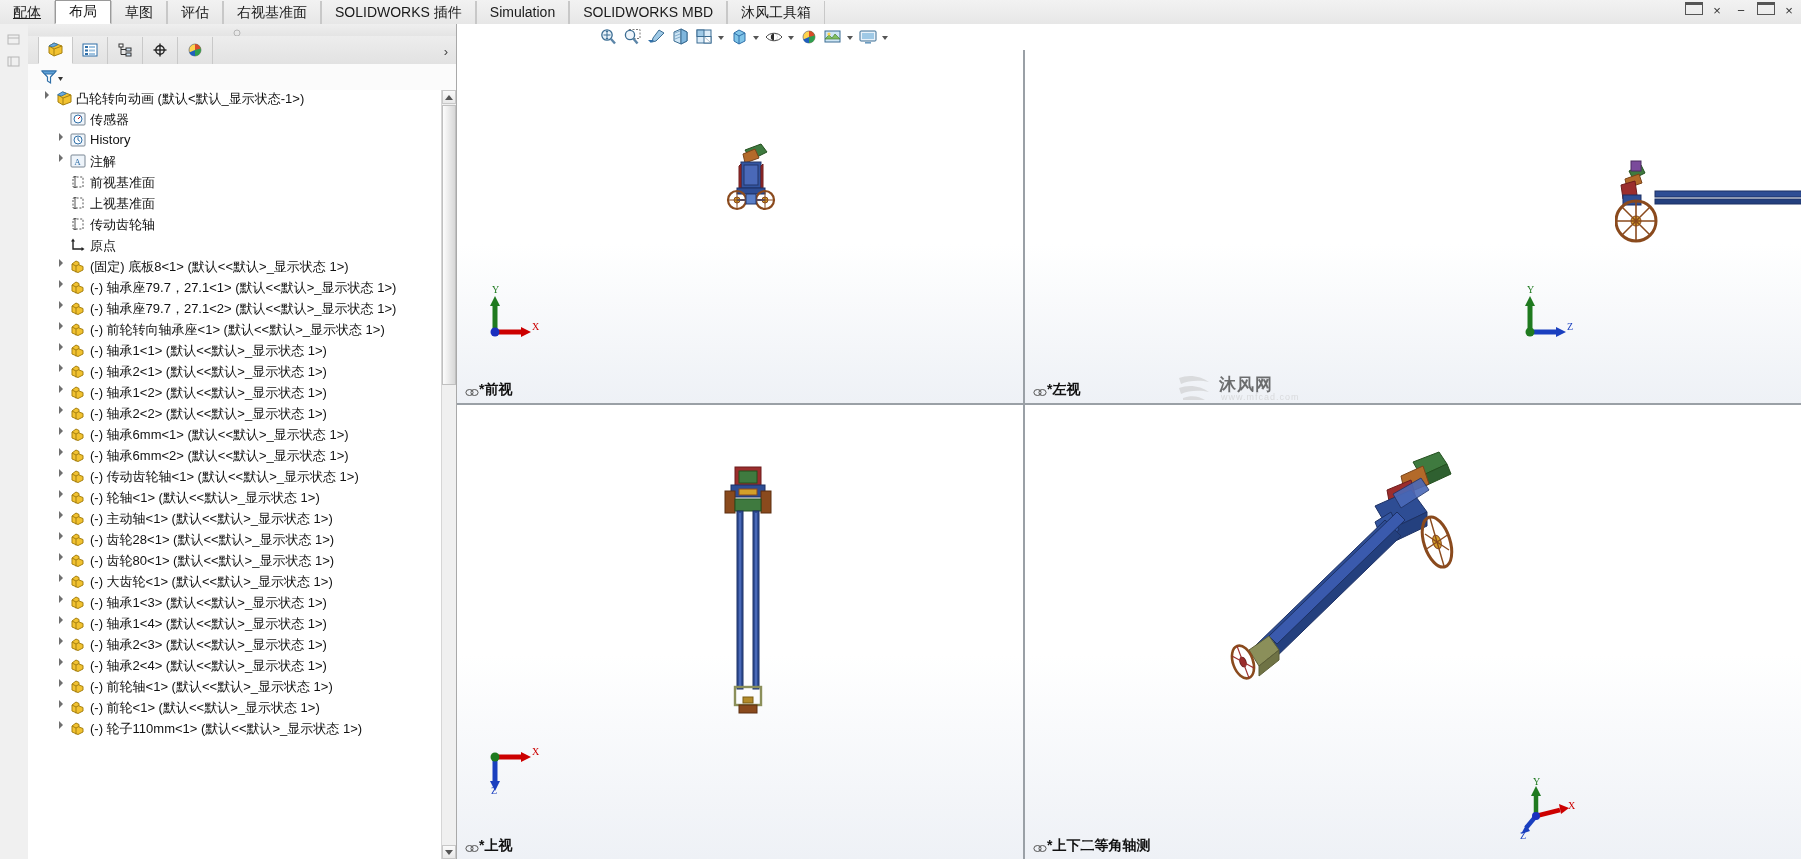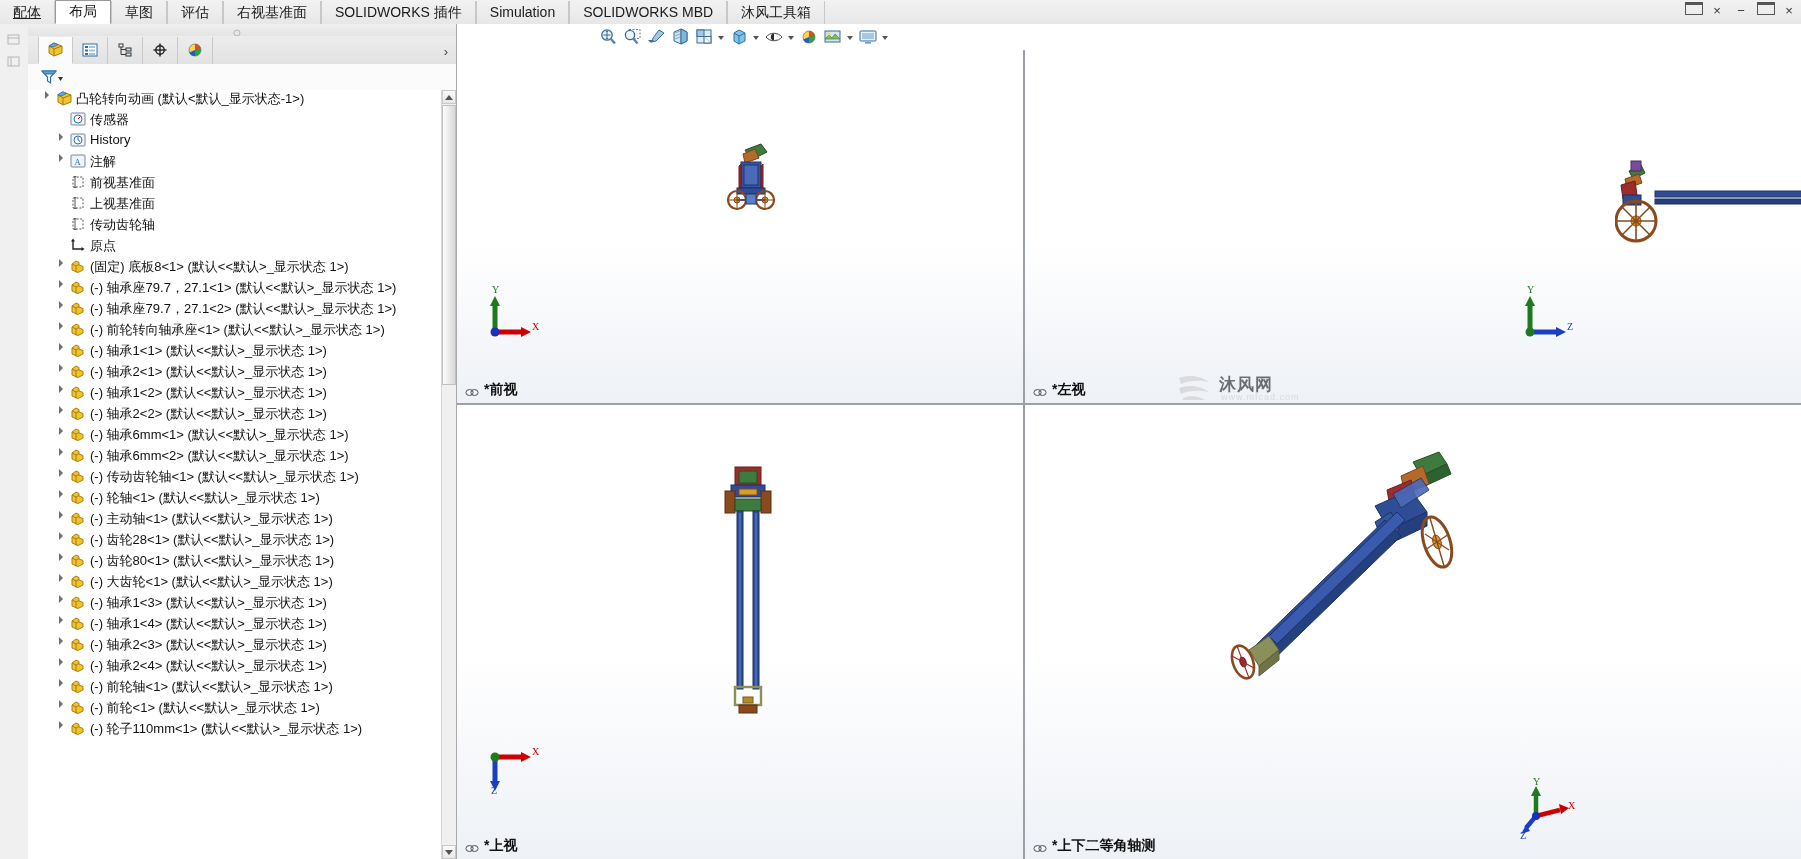--- a/index.html
+++ b/index.html
@@ -125,21 +125,21 @@
 
   .viewgrid{position:absolute;left:0;top:26px;width:1344px;height:809px;}
   .vsplit-v{position:absolute;left:566px;top:0;width:2px;height:809px;background:#9aa0a6;}
   .vsplit-h{position:absolute;left:0;top:353px;width:1344px;height:2px;background:#9aa0a6;}
   .vp{position:absolute;background:linear-gradient(#ffffff 0%,#ffffff 55%,#eef1f6 100%);}
   .vp.tl{left:0;top:0;width:566px;height:353px;}
   .vp.tr{left:568px;top:0;width:776px;height:353px;}
   .vp.bl{left:0;top:355px;width:566px;height:454px;}
   .vp.br{left:568px;top:355px;width:776px;height:454px;}
 
-  .vlabel{position:absolute;bottom:4px;left:8px;display:flex;align-items:center;gap:5px;
+  .vlabel{position:absolute;bottom:4px;left:8px;display:flex;align-items:center;
           font-size:14px;font-weight:bold;color:#111;}
   .vlabel .pin{width:14px;height:11px;position:relative;}
 
   .triad{position:absolute;width:60px;height:60px;}
   .triad svg{overflow:visible;}
 
   .watermark{
     position:absolute;left:718px;top:348px;width:150px;height:34px;opacity:.55;
   }
   .wm-text{position:absolute;left:44px;top:1px;font-size:17px;color:#000000;letter-spacing:1px;font-weight:bold;}

